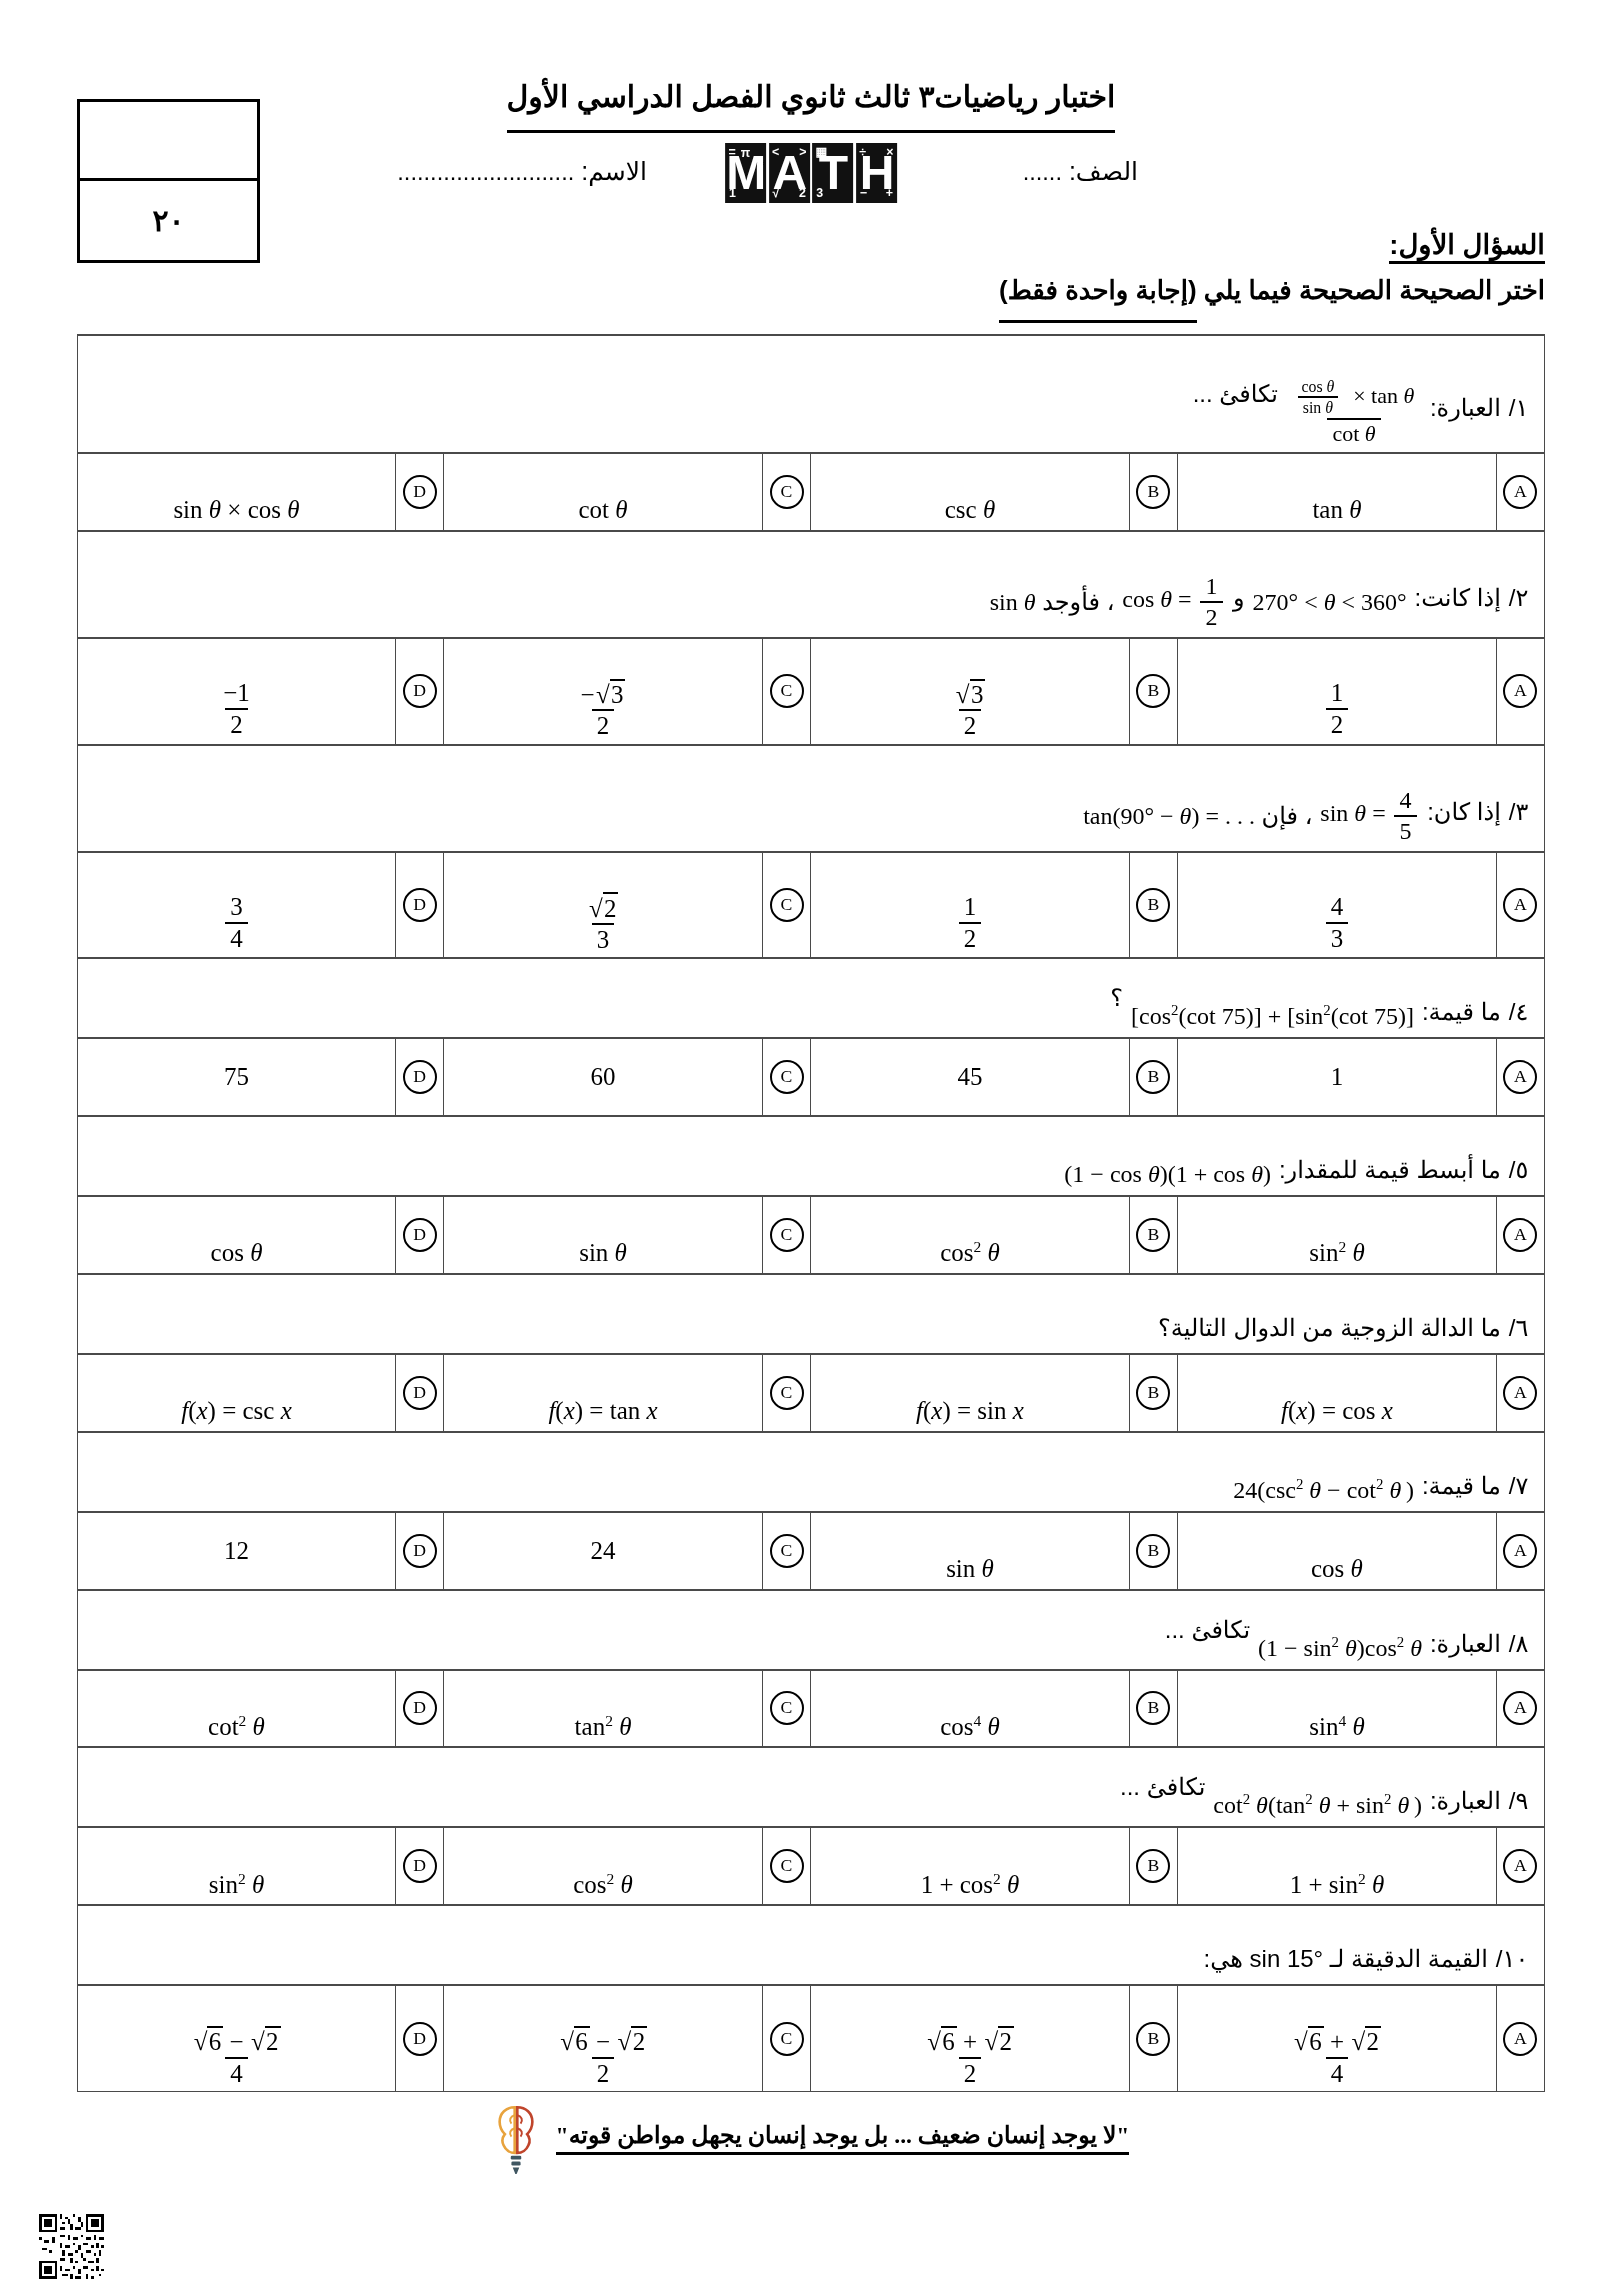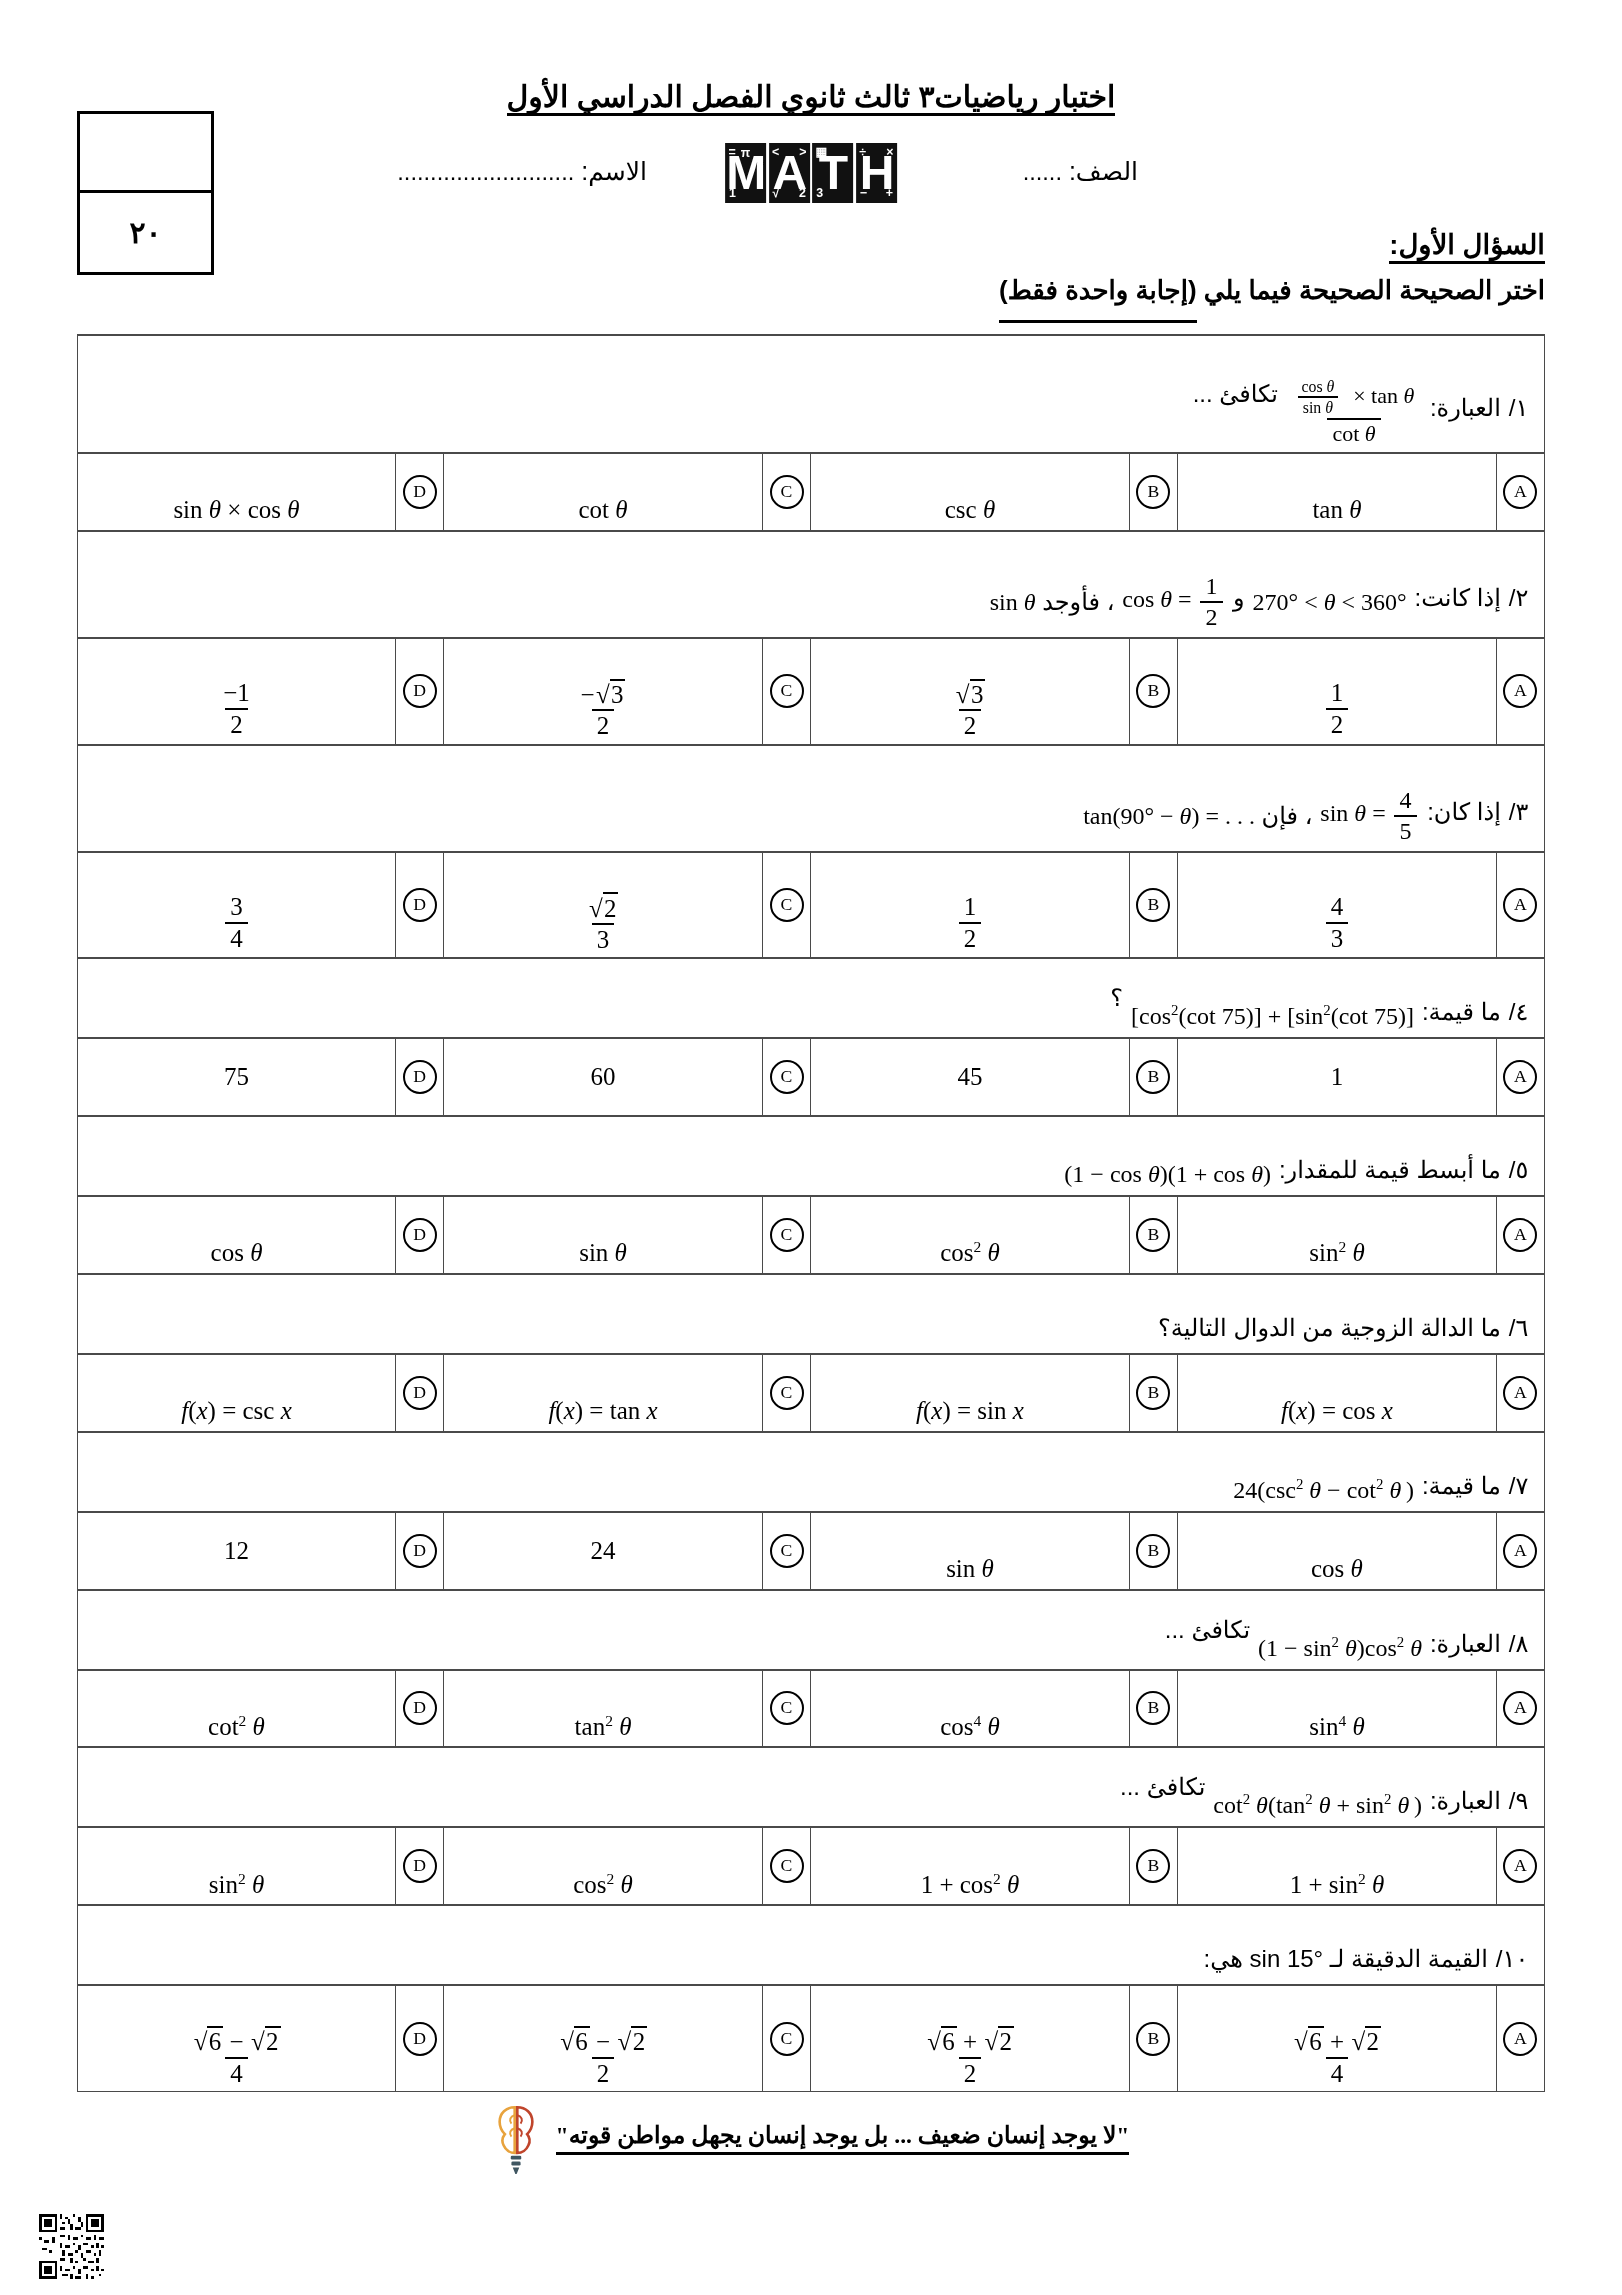--- a/index.html
+++ b/index.html
@@ -26,22 +26,22 @@
 
   
   .header-zone {
     position: relative;
     height: 308px;
   }
 
   .score-box {
     position: absolute;
     left: 77px;
-    top: 111px;
-    width: 137px;
+    top: 99px;
+    width: 183px;
     height: 164px;
     border: 3.3px solid #000;
     box-sizing: border-box;
   }
   .score-box .cell-top {
     height: 50%;
     box-sizing: border-box;
     border-bottom: 3.3px solid #000;
   }
   .score-box .cell-bottom {
@@ -60,21 +60,21 @@
     top: 79px;
     right: 0;
     left: 0;
     text-align: center;
     font-size: 30px;
     font-weight: bold;
     font-family: "Liberation Sans", sans-serif;
   }
   .exam-title span {
     border-bottom: 3.3px solid #000;
-    padding-bottom: 0;
+    padding-bottom: 17px;
   }
 
   
   .math-logo {
     position: absolute;
     top: 143px;
     left: 50%;
     transform: translateX(-50%);
     display: flex;
     gap: 2.6px;

